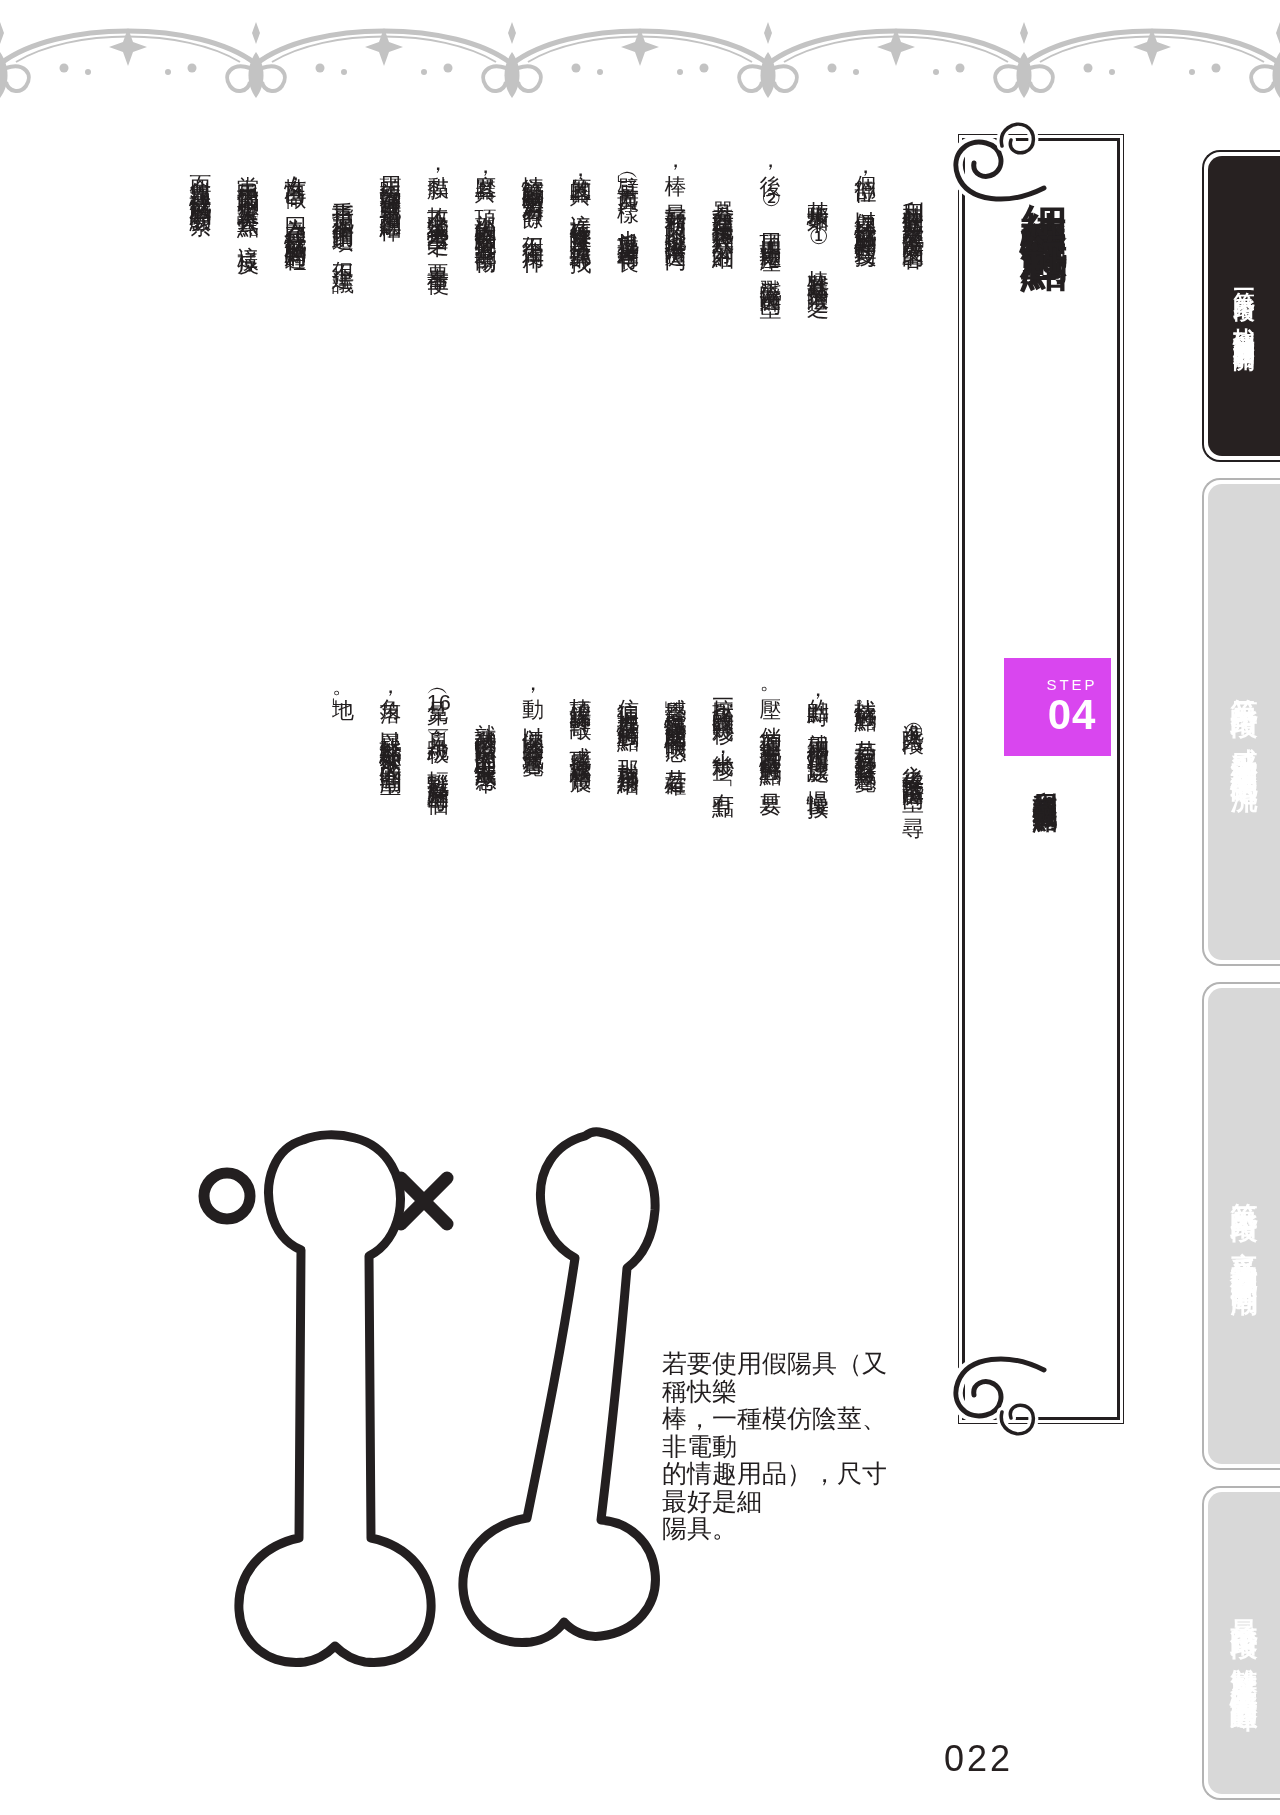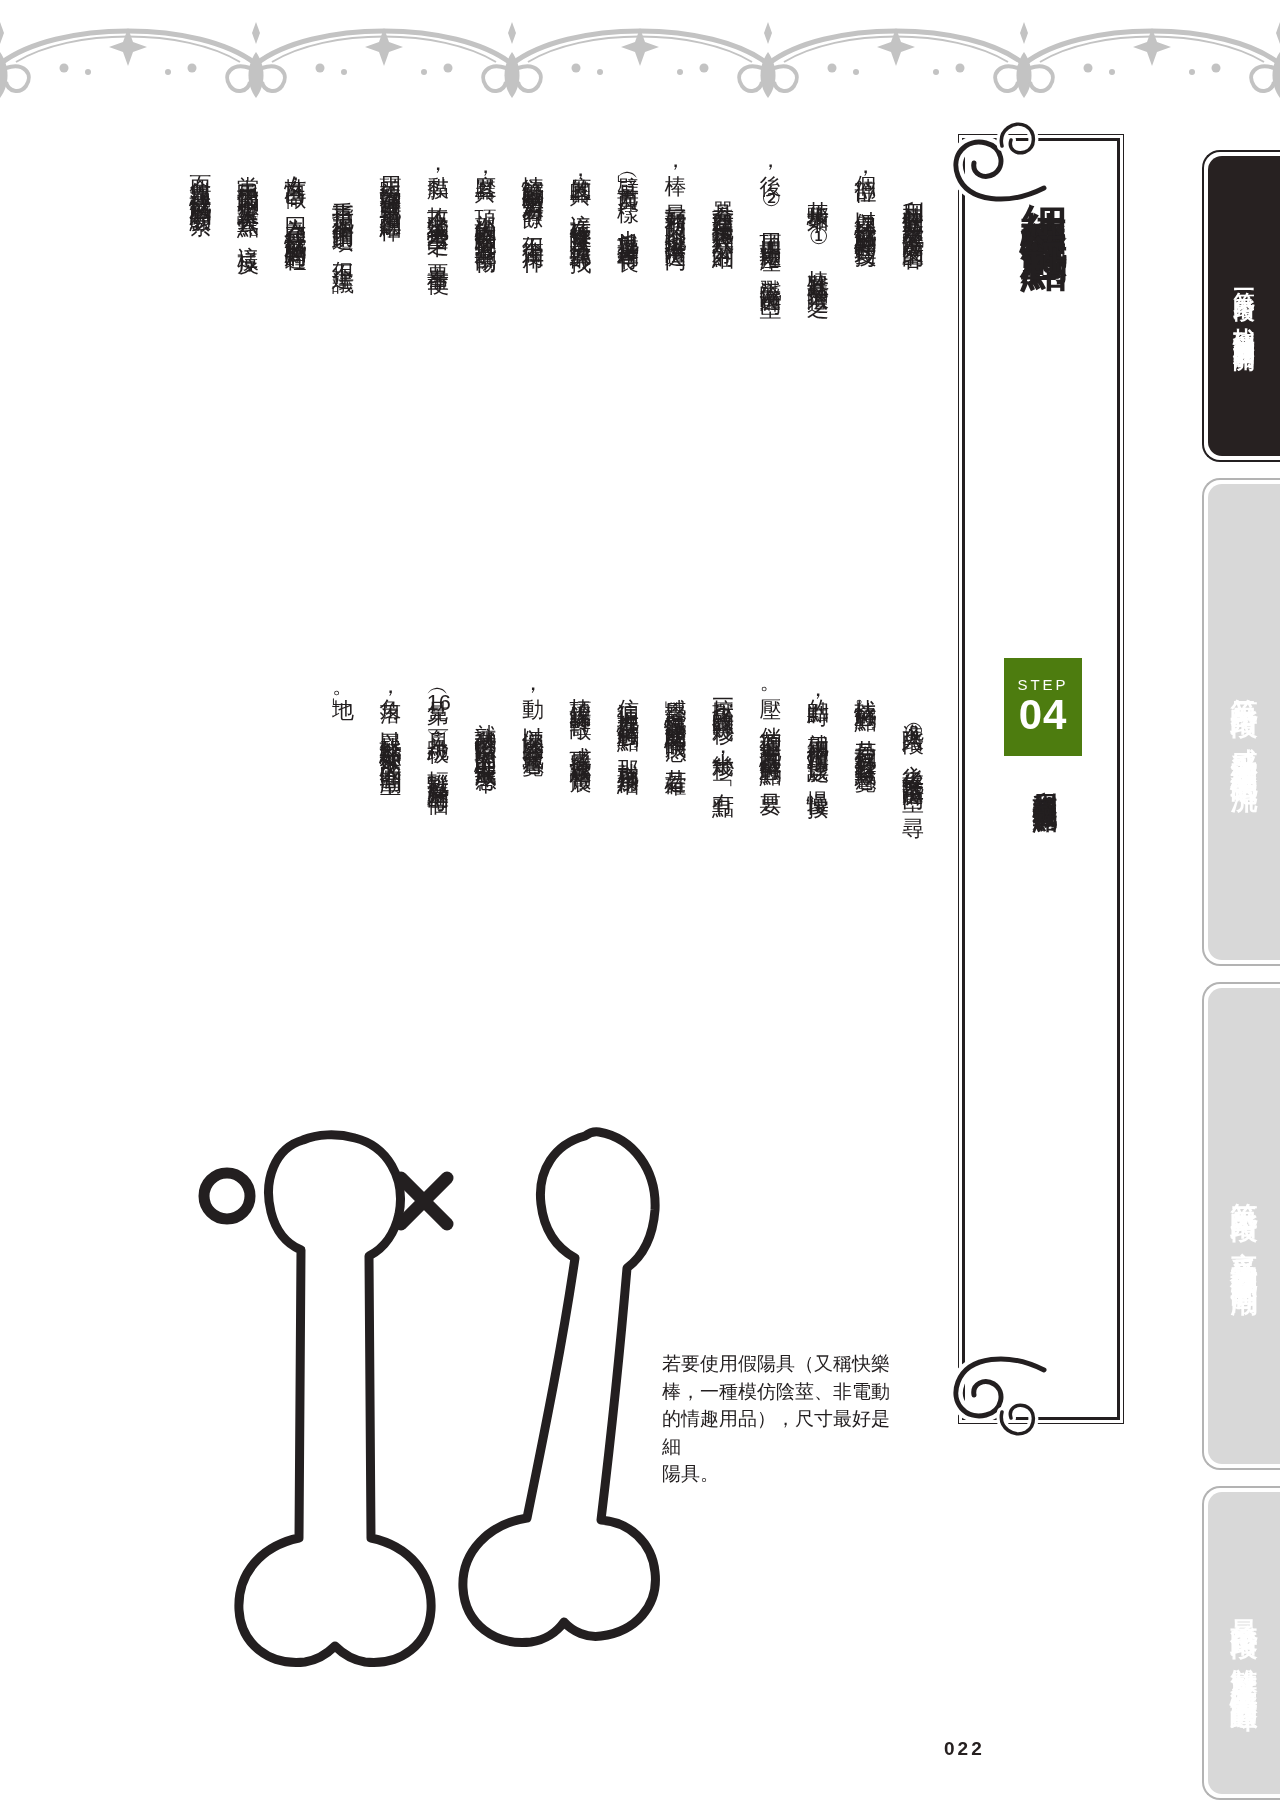--- a/index.html
+++ b/index.html
@@ -20,43 +20,43 @@
   .tab.active .tab-inner{background:#272121;}
   .tab1 .tab-label{font-size:21px;letter-spacing:3px;}
   .tabBig .tab-label{font-size:27px;letter-spacing:4.5px;}
 
   
   .frame{position:absolute;left:962px;top:138px;width:158px;height:1282px;
          border:3px solid #231f20;outline:1px solid #231f20;outline-offset:3px;box-sizing:border-box;}
   .flourish{position:absolute;}
   .v-title{position:absolute;left:1014px;top:168px;writing-mode:vertical-rl;
          font-size:46px;font-weight:900;letter-spacing:6px;color:#231f20;white-space:nowrap;}
-  .step-box{position:absolute;left:1004px;top:658px;width:78px;height:98px;background:#4d7c0f;
-         display:flex;flex-direction:column;align-items:center;justify-content:center;}
+  .step-box{position:absolute;left:1004px;top:658px;width:78px;height:98px;background:#d946ef;
+         display:flex;flex-direction:column;align-items:center;justify-content:center;padding-left:29px;}
   .step-word{color:#fff;font-size:15px;letter-spacing:3px;font-weight:400;}
   .step-num{color:#fff;font-size:42px;font-weight:700;line-height:1.05;letter-spacing:1px;}
   .v-subtitle{position:absolute;left:1029px;top:772px;writing-mode:vertical-rl;
          font-size:24px;font-weight:800;letter-spacing:2px;color:#231f20;white-space:nowrap;}
 
   
   .vband{position:absolute;writing-mode:vertical-rl;text-orientation:mixed;}
   .v-line{width:47.5px;height:458px;font-size:22px;letter-spacing:3.2px;white-space:nowrap;}
   .tcy{text-combine-upright:all;}
   .band-upper{top:158px;left:168px;width:760px;height:466px;}
   .band-lower{top:681px;left:310px;width:618px;height:466px;}
 
   
   .illu{position:absolute;left:165px;top:1118px;}
 
   
-  .caption{position:absolute;left:662px;top:1350px;width:232px;font-size:19px;
+  .caption{position:absolute;left:662px;top:1350px;width:232px;font-size:25px;
            line-height:27.5px;color:#221e1f;}
 
   
-  .pagenum{position:absolute;left:944px;top:1738px;font-size:19px;font-weight:700;
+  .pagenum{position:absolute;left:944px;top:1738px;font-size:36px;font-weight:400;
            letter-spacing:3px;color:#262020;}
 </style>
 </head>
 <body>
 
 <div class="page">
 
   <svg class="lace" viewBox="0 0 1280 88">
     <defs>
       <g id="laceUnit" stroke="#c3c3c3" fill="none">

